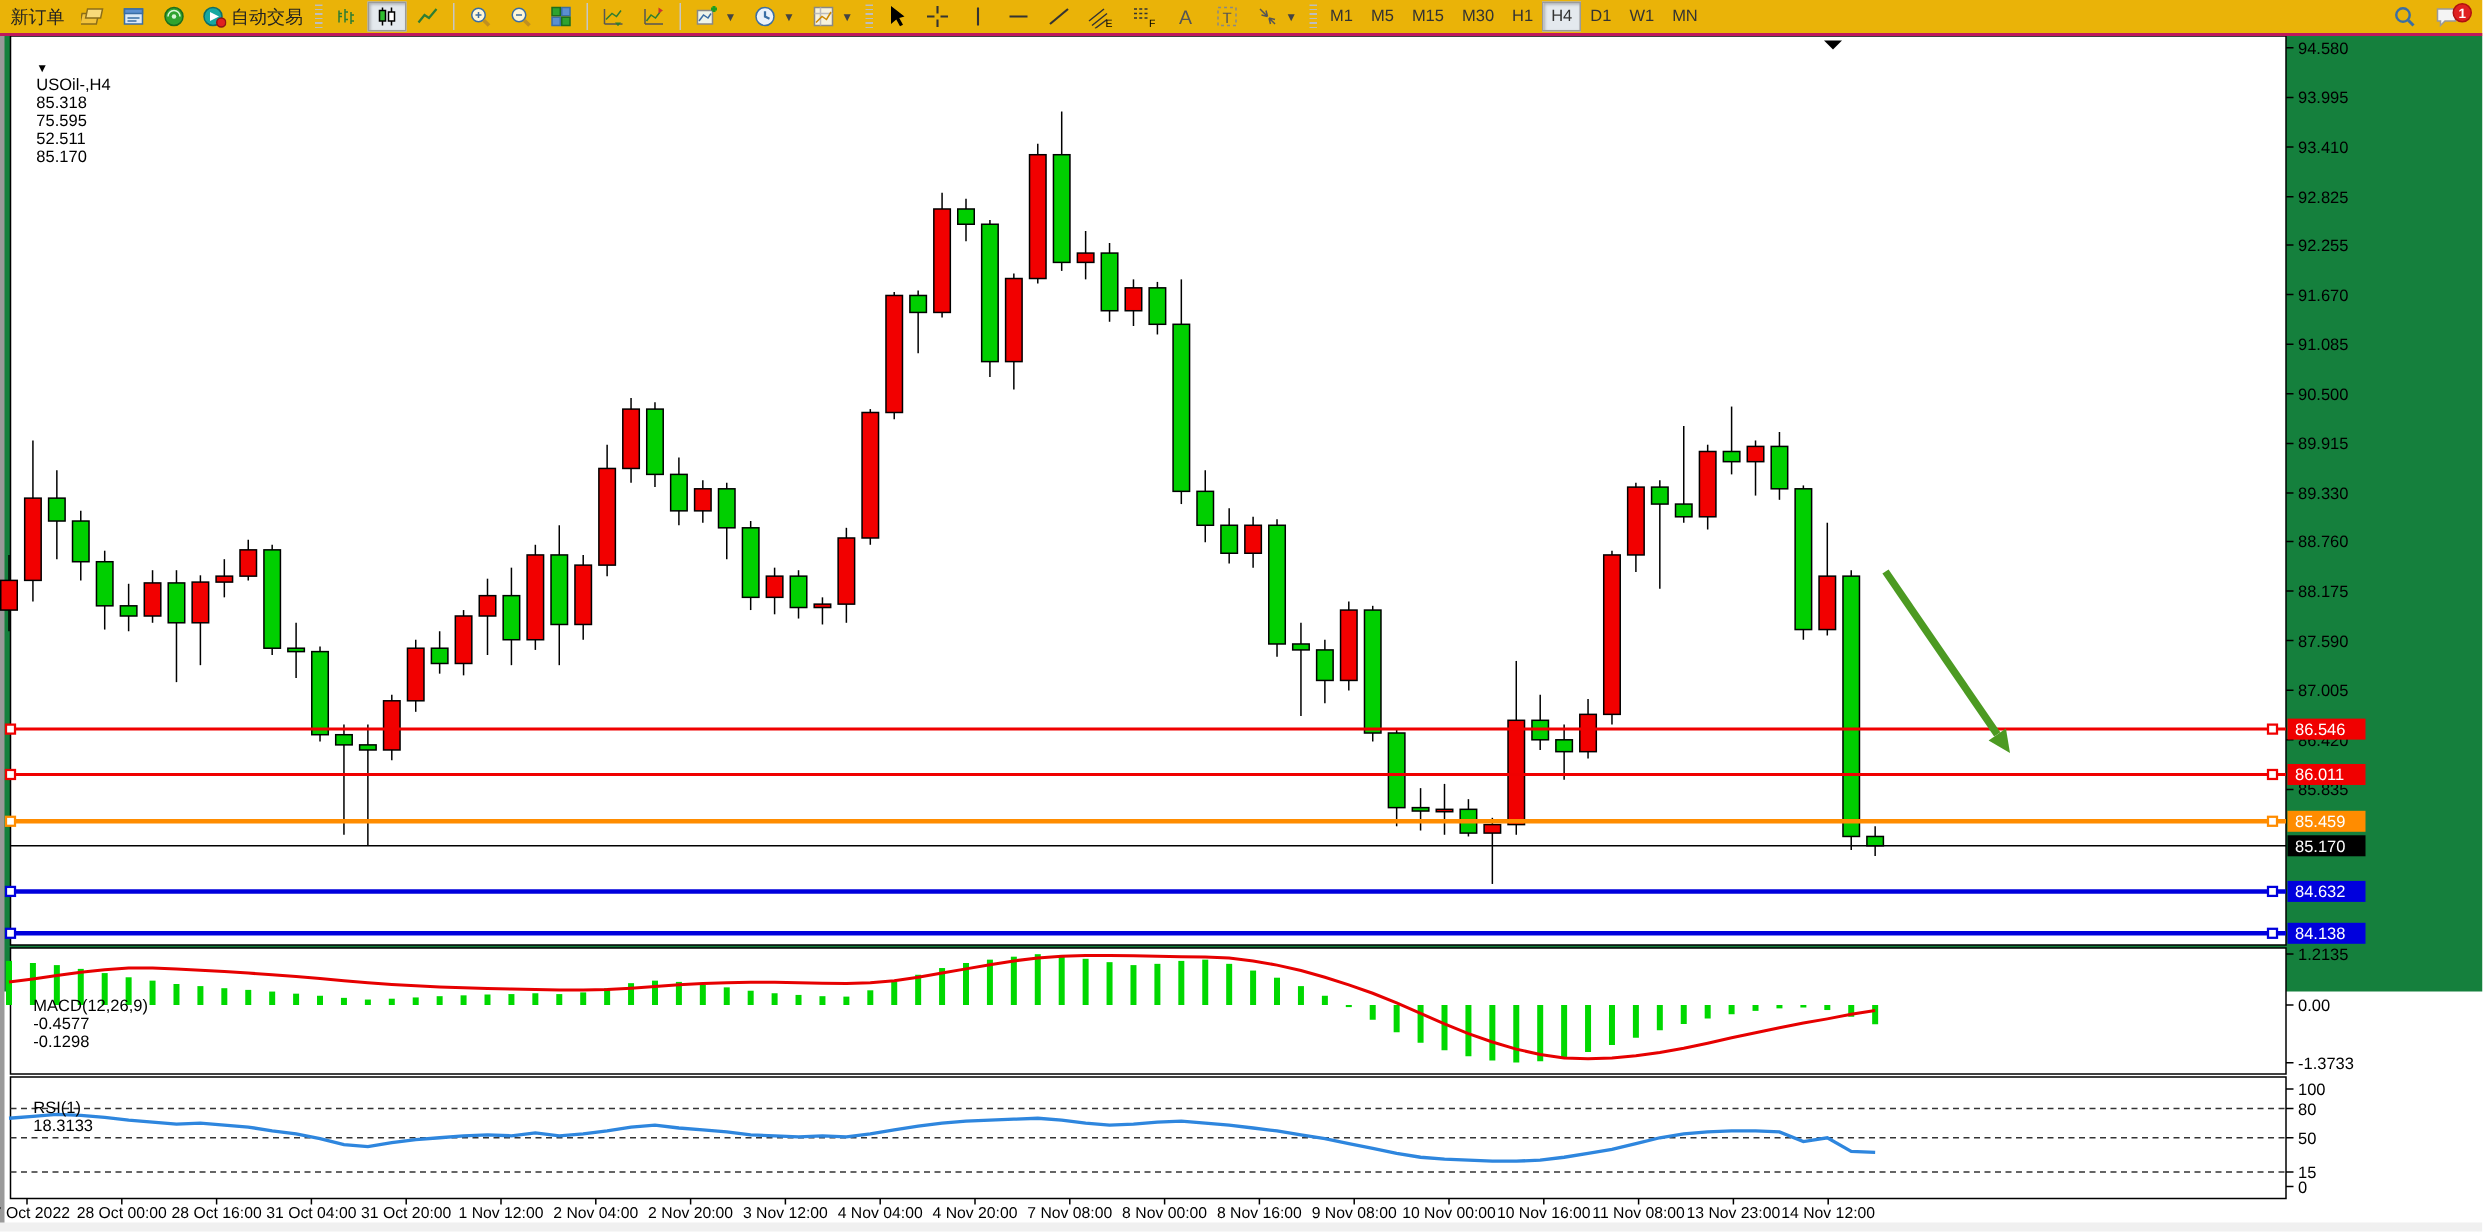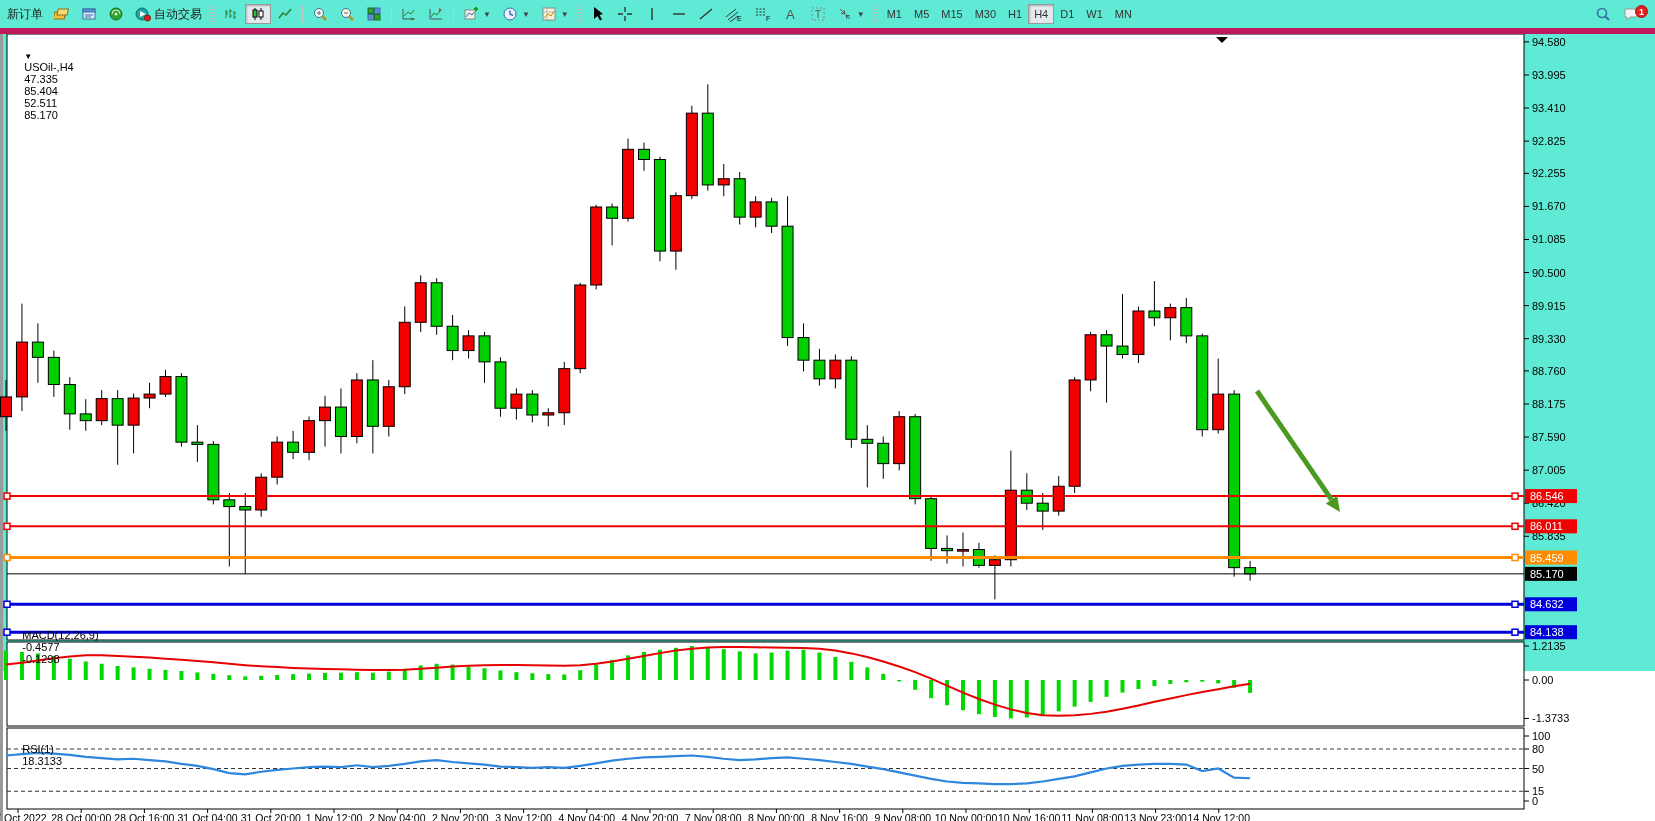--- a/index.html
+++ b/index.html
@@ -1,29 +1,29 @@
 <!DOCTYPE html>
 <html><head>
 <meta charset="utf-8">
 <style>
   * { margin:0; padding:0; box-sizing:border-box; }
   html,body { width:1655px; height:821px; background:#ffffff; overflow:hidden;
     font-family:"Liberation Sans","DejaVu Sans",sans-serif; }
-  .toolbar { height:34px; width:1655px; background:#5eead4; border-bottom:6px solid #be185d;
+  .toolbar { height:24px; width:1655px; background:#eab308; border-bottom:2px solid #be185d;
     display:flex; align-items:center; padding:0 2px; gap:1px; }
   .tb-btn { height:20px; min-width:20px; display:inline-flex; align-items:center; justify-content:center;
     gap:3px; padding:0 4px; font-size:12px; color:#222; border:1px solid transparent; cursor:default; }
   .tb-btn.pressed { border:1px solid #9a9a9a; background:#e4e9ee; box-shadow:inset 1px 1px 2px rgba(0,0,0,.25); }
   .tb-sep { width:1px; height:18px; background:#c6c6c6; margin:0 3px; }
   .tb-grip { width:5px; height:16px; margin:0 2px;
     background:repeating-linear-gradient(to bottom,#bdbdbd 0 1px,transparent 1px 3px); }
   .tb-spacer { flex:1; }
   .tf-btn { font-size:11px; padding:0 5px; color:#333; }
   .dd { font-size:8px; color:#444; margin-left:1px; }
-  .chart-area { position:relative; width:1655px; height:637px; background:#5eead4; }
+  .chart-area { position:relative; width:1655px; height:637px; background:#15803d; }
   svg { display:block; }
   .overlay { position:absolute; font-size:11px; color:#000; white-space:pre; pointer-events:none; }
   .badge1 { position:absolute; top:1px; right:0px; width:13px; height:13px; border-radius:7px;
     background:#e02020; color:#fff; font-size:9px; font-weight:bold; display:flex;
     align-items:center; justify-content:center; border:1px solid #b01010; }
   .bubble-wrap { position:relative; width:26px; height:20px; }
   text { font-family:"Liberation Sans","DejaVu Sans",sans-serif; }
 </style>
 </head>
 <body>
@@ -625,27 +625,27 @@
       <text x="1092.4" y="788" font-size="10.5" fill="#000" text-anchor="middle">11 Nov 08:00</text>
       <line x1="1155.6000000000001" y1="775" x2="1155.6000000000001" y2="779" stroke="#000"></line>
       <text x="1155.6000000000001" y="788" font-size="10.5" fill="#000" text-anchor="middle">13 Nov 23:00</text>
       <line x1="1218.8" y1="775" x2="1218.8" y2="779" stroke="#000"></line>
       <text x="1218.8" y="788" font-size="10.5" fill="#000" text-anchor="middle">14 Nov 12:00</text>
     </svg>
 
   <div class="overlay" style="left:12px; top:3px;">
     <span style="font-size:8px;">▼</span>
     <span>USOil-,H4</span>
-    <span>47.335</span>
-    <span>85.404</span>
+    <span>85.318</span>
+    <span>75.595</span>
     <span>52.511</span>
     <span>85.170</span>
   </div>
 
-  <div class="overlay" style="left:10px; top:583px;">
+  <div class="overlay" style="left:10px; top:629px;">
     <span>MACD(12,26,9)</span>
     <span>-0.4577</span>
     <span>-0.1298</span>
   </div>
 
   <div class="overlay" style="left:10px; top:697px;">
     <span>RSI(1)</span>
     <span>18.3133</span>
   </div>
 </div>

